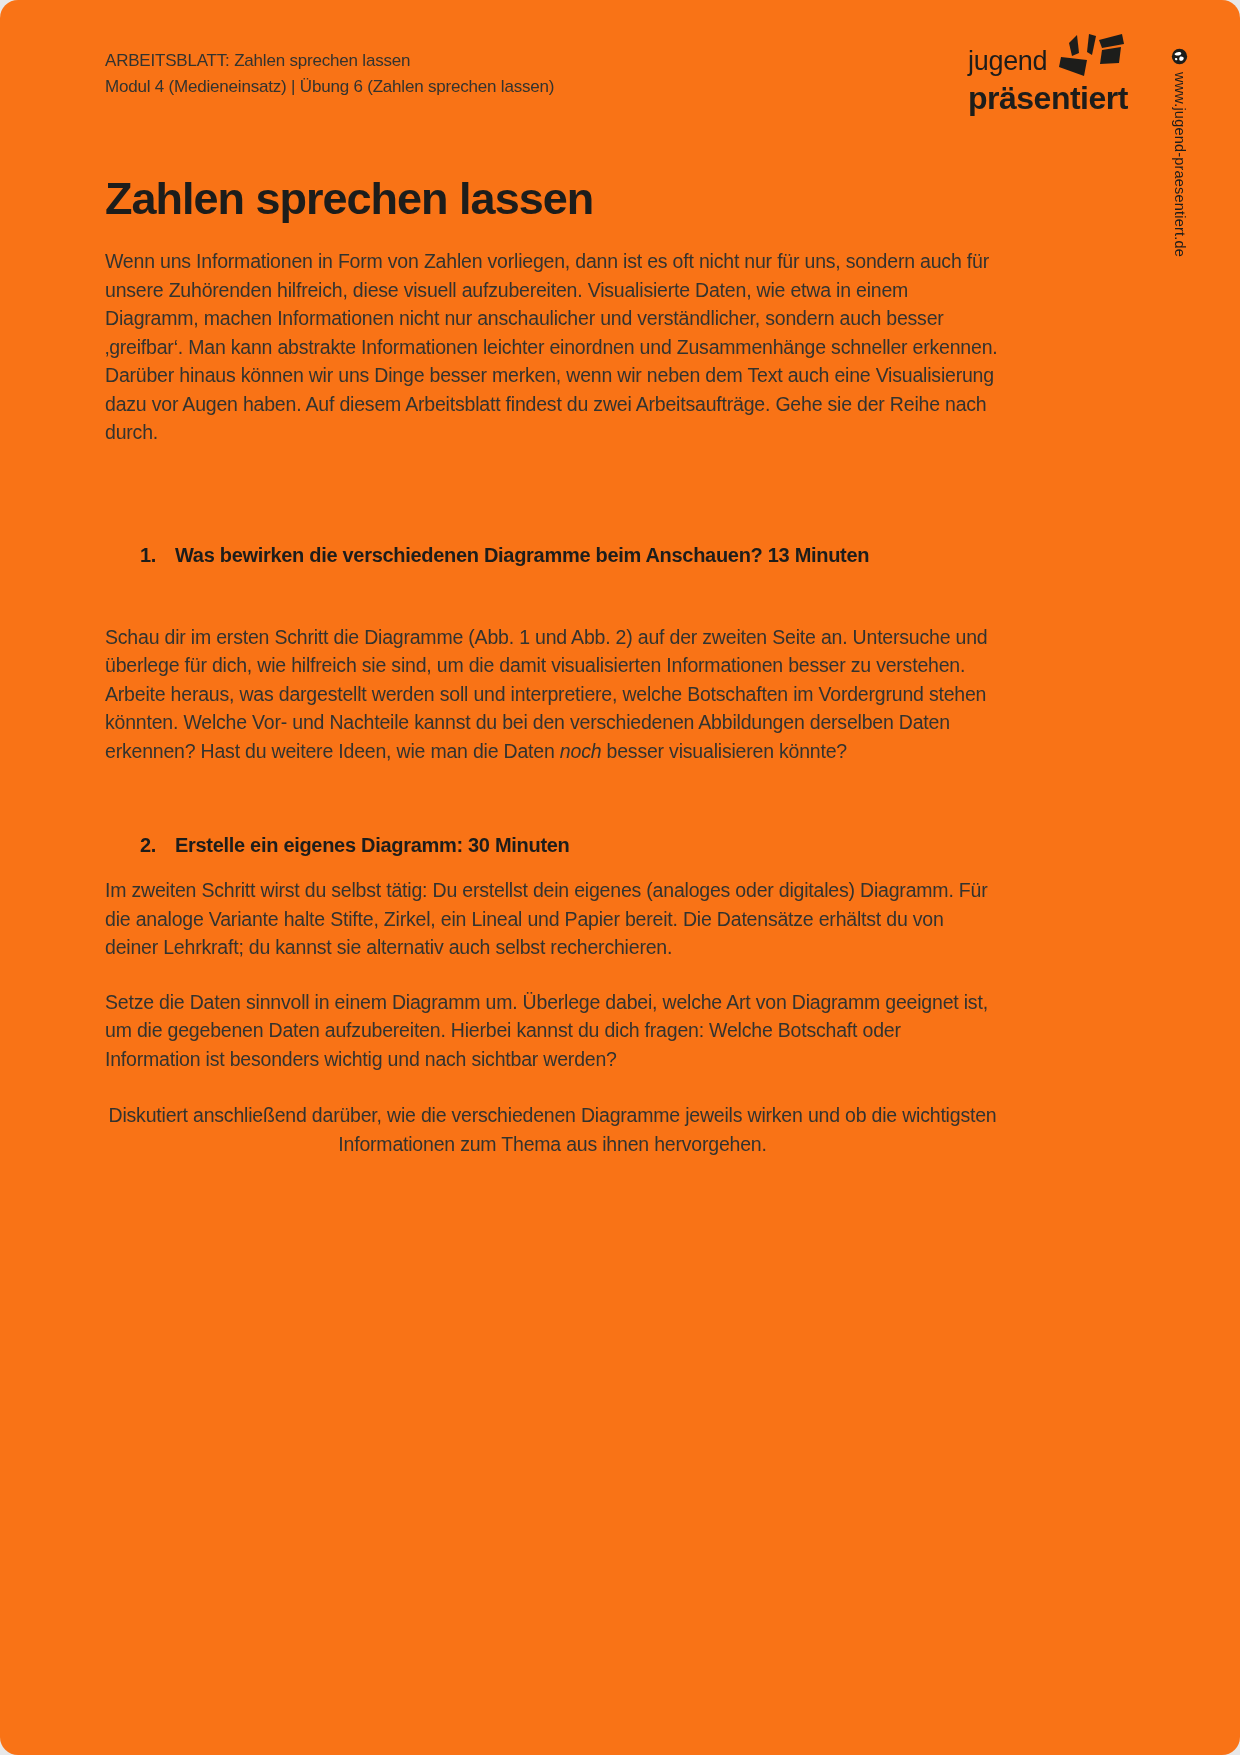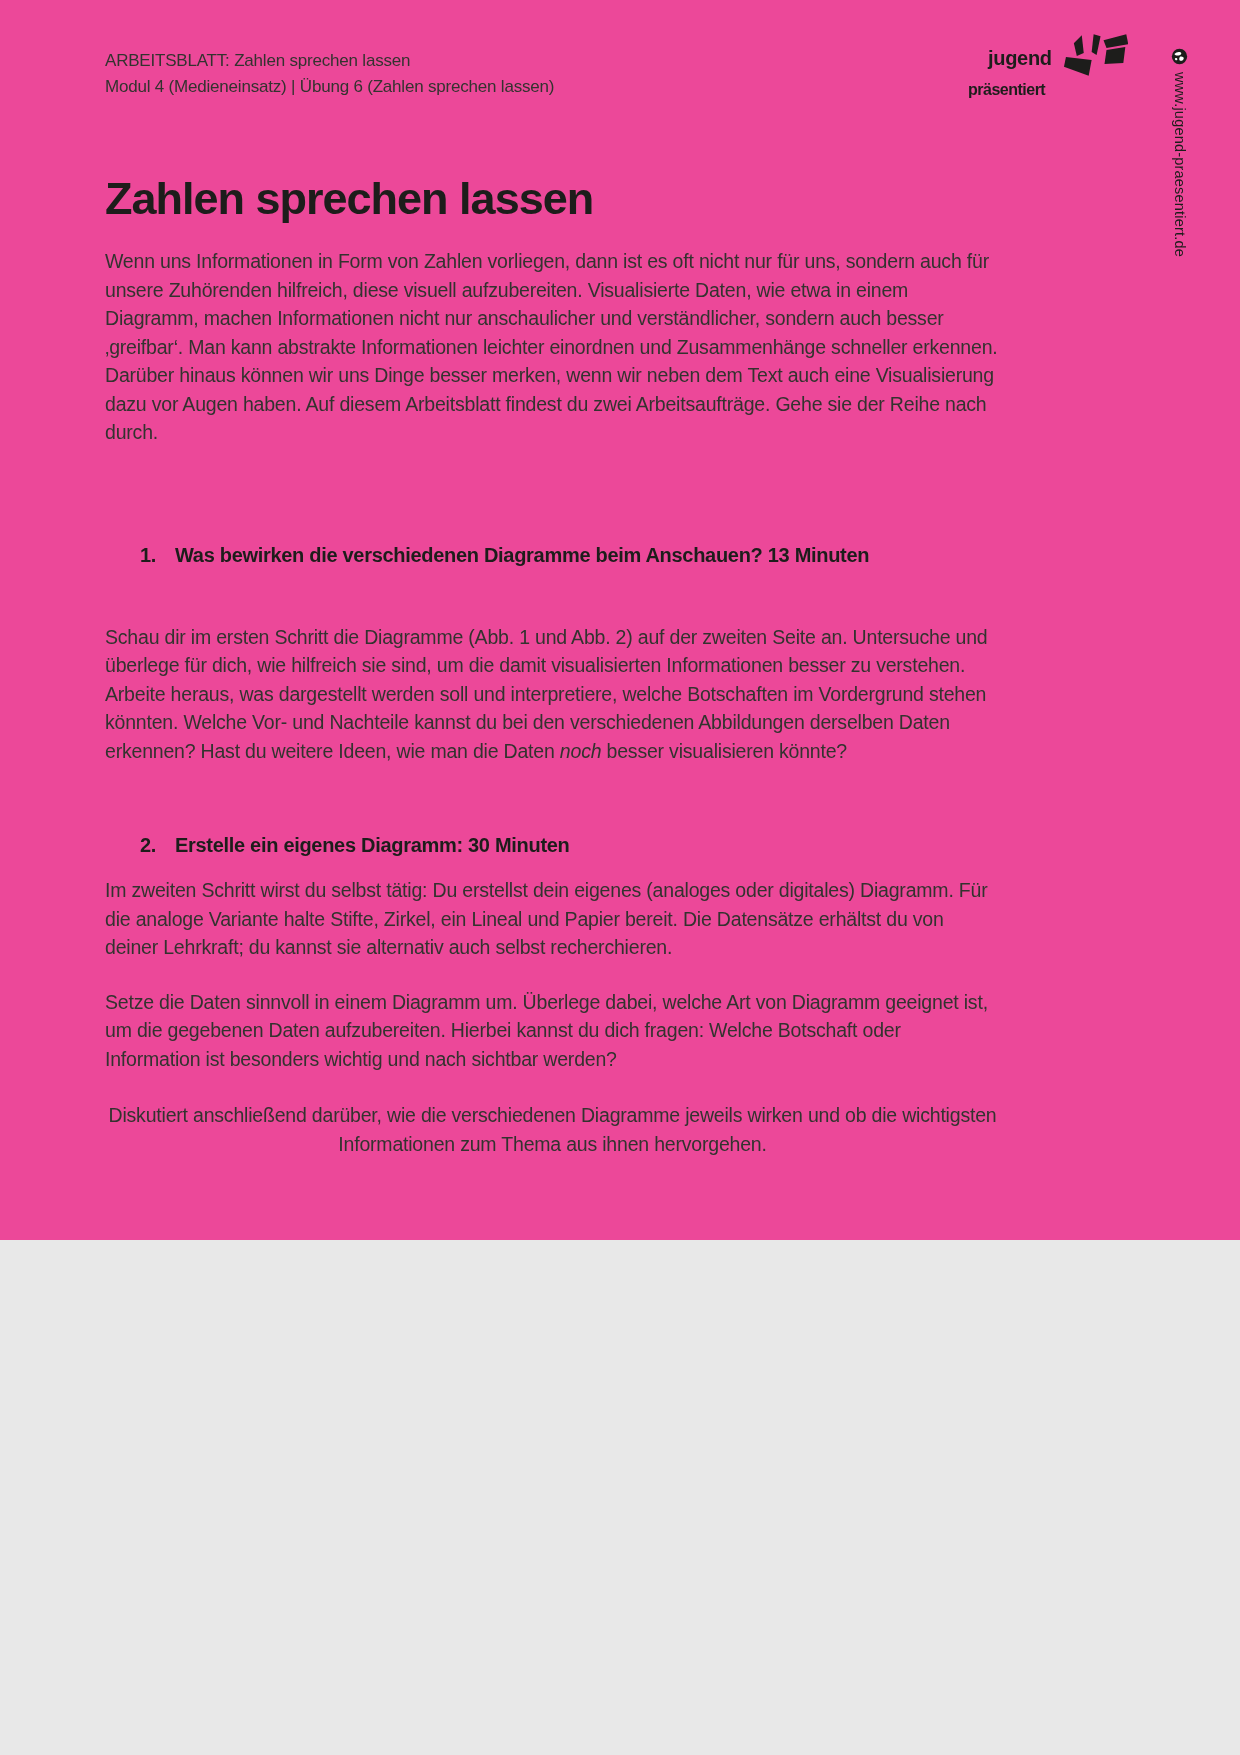--- a/index.html
+++ b/index.html
@@ -3,56 +3,56 @@
 <meta charset="utf-8">
 <title>ARBEITSBLATT: Zahlen sprechen lassen</title>
 <style>
   * { margin:0; padding:0; box-sizing:border-box; }
   html,body { background:#e8e8e8; }
   body { font-family:"Liberation Sans", sans-serif; }
 
   .page {
     position:relative;
     width:1240px;
-    height:1240px;
+    height:1755px;
     margin:0 auto;
-    background:#ec4899;
+    background:#f97316;
     overflow:hidden;
     color:#33332f;
+    border-radius:18px;
   }
 
   
   .doc-header {
     position:absolute;
     top:48px; left:105px;
     font-size:17px;
     line-height:26px;
     letter-spacing:-0.2px;
     color:#33332f;
   }
 
   
   .logo {
     position:absolute;
     top:30px; left:968px;
     width:160px;
   }
   .logo-row1 { display:flex; align-items:flex-start; }
   .logo-word1 {
-    font-size:20px;
-    font-weight:700;
+    font-size:27px;
+    font-weight:400;
     color:#1d1d1b;
     letter-spacing:-0.3px;
     margin-top:18px;
     line-height:1;
-    margin-left:20px;
   }
   .logo-mark { width:68px; height:46px; margin-left:9px; margin-top:2px; }
   .logo-word2 {
-    font-size:16px;
+    font-size:32px;
     font-weight:700;
     color:#1d1d1b;
     letter-spacing:-0.5px;
     line-height:1;
     margin-top:4px;
   }
 
   
   .side-credit {
     position:absolute;

